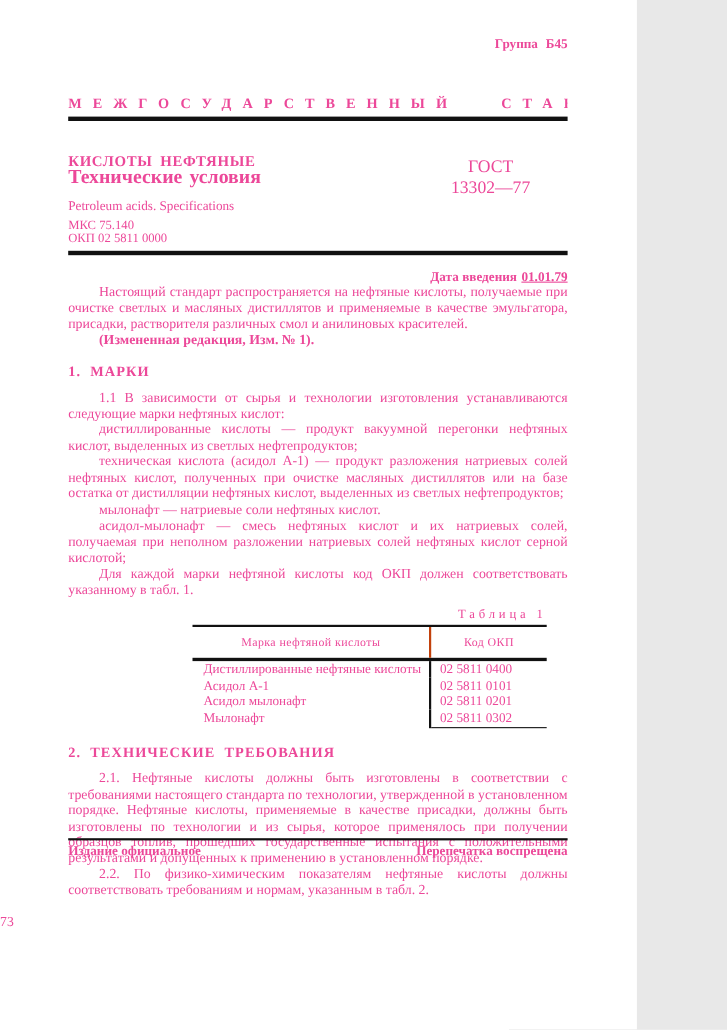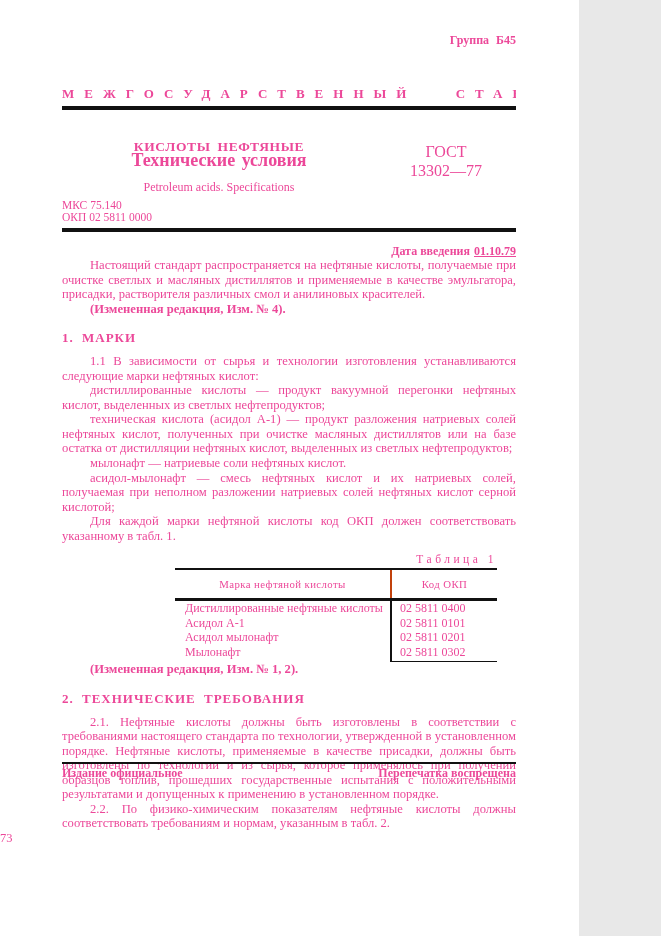--- a/index.html
+++ b/index.html
@@ -18,21 +18,21 @@
     word-spacing:4px;
   }
   .standard-name{
     margin-top:40px;
     font-weight:bold;font-size:13px;line-height:14px;
     letter-spacing:10px;word-spacing:26px;
     white-space:nowrap;overflow:hidden;
   }
   .rule-thick{height:4px;background:#111;margin-top:5px;}
   .title-grid{display:flex;margin-top:30px;}
-  .title-left{flex:1;text-align:center;}
+  .title-left{flex:1;text-align:left;}
   .doc-title{font-weight:bold;font-size:13.5px;line-height:14px;letter-spacing:.6px;word-spacing:3px;}
   .doc-subtitle{font-weight:bold;font-size:18px;line-height:13px;word-spacing:2px;}
   .doc-title-en{font-size:12px;line-height:13px;margin-top:14px;}
   .title-right{width:140px;text-align:center;font-weight:normal;font-size:16px;line-height:19px;padding-top:2px;}
   .codes{font-size:11.5px;line-height:11.5px;margin-top:6px;}
   .codes div{margin:0;}
   .date-line{
     margin-top:13px;text-align:right;font-weight:bold;font-size:12px;line-height:13px;
   }
   .date-value{text-decoration:underline;margin-left:4px;}
@@ -100,26 +100,26 @@
     </div>
   </div>
 
   <div class="codes">
     <div>МКС 75.140</div>
     <div>ОКП 02 5811 0000</div>
   </div>
   <div class="rule-thick"></div>
 
   <div class="date-line">
-    <span>Дата введения</span><span class="date-value">01.10.79</span>
+    <span>Дата введения</span><span class="date-value">01.01.79</span>
   </div>
 
   <div class="body-text">
     <p class="intro-para">Настоящий стандарт распространяется на нефтяные кислоты, получаемые при очистке светлых и масляных дистиллятов и применяемые в качестве эмульгатора, присадки, растворителя различных смол и анилиновых красителей.</p>
-    <p class="bold">(Измененная редакция, Изм. № 4).</p>
+    <p class="bold">(Измененная редакция, Изм. № 1).</p>
 
     <div class="sec-heading">1. МАРКИ</div>
 
     <p>1.1 В зависимости от сырья и технологии изготовления устанавливаются следующие марки нефтяных кислот:</p>
     <p>дистиллированные кислоты — продукт вакуумной перегонки нефтяных кислот, выделенных из светлых нефтепродуктов;</p>
     <p>техническая кислота (асидол А-1) — продукт разложения натриевых солей нефтяных кислот, полученных при очистке масляных дистиллятов или на базе остатка от дистилляции нефтяных кислот, выделенных из светлых нефтепродуктов;</p>
     <p>мылонафт — натриевые соли нефтяных кислот.</p>
     <p>асидол-мылонафт — смесь нефтяных кислот и их натриевых солей, получаемая при неполном разложении натриевых солей нефтяных кислот серной кислотой;</p>
     <p>Для каждой марки нефтяной кислоты код ОКП должен соответствовать указанному в табл. 1.</p>
 
@@ -140,21 +140,20 @@
       <div class="tbl-row">
         <div class="cell c-mark">Асидол мылонафт</div>
         <div class="cell c-okp">02 5811 0201</div>
       </div>
       <div class="tbl-row last">
         <div class="cell c-mark">Мылонафт</div>
         <div class="cell c-okp">02 5811 0302</div>
       </div>
     </div>
 
-    <p class="bold rev-note">(Измененная редакция, Изм. № 1, 2).</p>
 
     <div class="sec-heading">2. ТЕХНИЧЕСКИЕ ТРЕБОВАНИЯ</div>
 
     <p>2.1. Нефтяные кислоты должны быть изготовлены в соответствии с требованиями настоящего стандарта по технологии, утвержденной в установленном порядке. Нефтяные кислоты, применяемые в качестве присадки, должны быть изготовлены по технологии и из сырья, которое применялось при получении образцов топлив, прошедших государственные испытания с положительными результатами и допущенных к применению в установленном порядке.</p>
     <p>2.2. По физико-химическим показателям нефтяные кислоты должны соответствовать требованиям и нормам, указанным в табл. 2.</p>
   </div>
 
   <div class="footer">
     <span>Издание официальное</span>
     <span>Перепечатка воспрещена</span>

